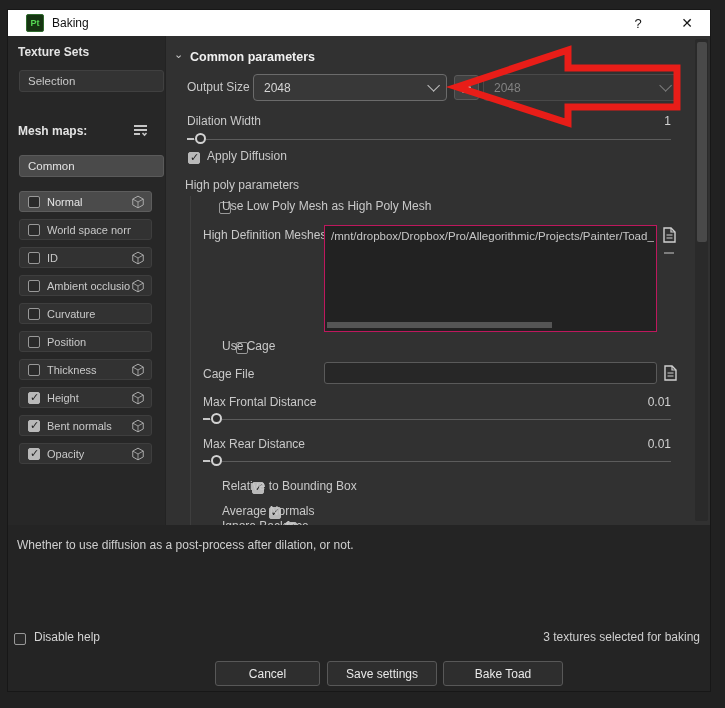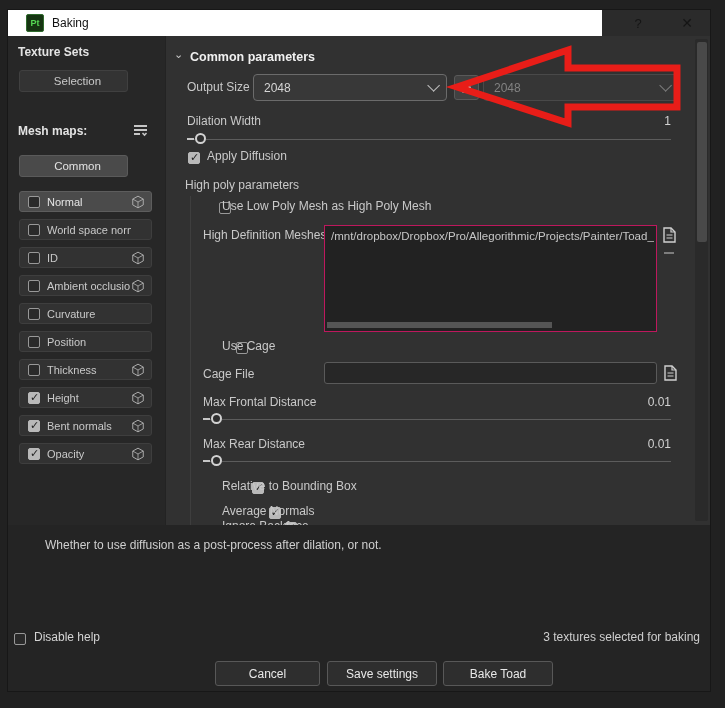--- a/index.html
+++ b/index.html
@@ -3,33 +3,33 @@
 <meta charset="utf-8">
 <style>
   * { margin:0; padding:0; box-sizing:border-box; }
   html,body { width:725px; height:708px; }
   body { position:relative; background:#212121; font-family:"Liberation Sans","DejaVu Sans",sans-serif; overflow:hidden; }
   .abs { position:absolute; }
 
   .window { left:8px; top:10px; width:702px; height:681px; background:#2b2b2b; box-shadow:0 0 0 1px #171717; }
 
   
-  .titlebar { left:0; top:0; width:594px; height:26px; background:#ffffff; }
+  .titlebar { left:0; top:0; width:702px; height:26px; background:#ffffff; }
   .app-badge { left:18px; top:4px; width:18px; height:18px; background:#163512; border:1px solid #2f6b2d;
     color:#55d853; font-size:9px; font-weight:bold; display:flex; align-items:center; justify-content:center; border-radius:2px; }
   .win-title { left:44px; top:6px; color:#111; font-size:12px; }
   .tb-btn { top:3px; width:26px; height:20px; color:#151515; font-size:13px; display:flex; align-items:center; justify-content:center; }
   .tb-help { left:617px; }
   .tb-close { left:666px; font-size:14px; }
 
   
   .sidebar { left:0; top:26px; width:157px; height:489px; background:#272727; }
   .side-heading { left:10px; color:#e3e3e3; font-size:12px; font-weight:bold; }
-  .side-item { left:11px; width:109px; height:22px; background:#333333; border:1px solid #404040; border-radius:3px;
-    color:#c9c9c9; font-size:11.5px; display:flex; align-items:center; padding-left:8px;justify-content:center; }
+  .side-item { left:11px; width:145px; height:22px; background:#333333; border:1px solid #404040; border-radius:3px;
+    color:#c9c9c9; font-size:11.5px; display:flex; align-items:center; padding-left:8px; }
   .side-item.hl { background:#4a4a4a; border-color:#5a5a5a; color:#e2e2e2; }
   .sort-icon { left:124px; top:86px; }
   .mm-list { left:11px; top:155px; width:135px; }
   .mm-item { position:absolute; left:0; width:133px; height:21px; background:#323232; border:1px solid #3e3e3e; border-radius:3px;
     display:flex; align-items:center; padding:0 6px 0 8px; }
   .mm-item.hl { background:#4b4b4b; border-color:#5d5d5d; }
   .mm-label { color:#c9c9c9; font-size:11px; margin-left:7px; flex:1; white-space:nowrap; overflow:hidden; }
   .mm-item.hl .mm-label { color:#e6e6e6; }
 
   
@@ -56,21 +56,21 @@
   .guide { width:1px; background:#3e3e3e; }
   .txtarea { background:#222222; border:1px solid #be185d; color:#c6c6c6; font-size:11.5px; padding:4px 6px; overflow:hidden; white-space:nowrap; }
   .hthumb { position:absolute; left:2px; bottom:3px; width:225px; height:6px; background:#555555; }
   .txtinput { background:#272727; border:1px solid #5a5a5a; border-radius:3px; }
   .scrollbar { top:3px; width:13px; height:482px; background:#2a2a2a; border-radius:2px; }
   .scrollbar .thumb { position:absolute; left:1.5px; top:3px; width:10px; height:200px; background:#494949; border-radius:2px; }
   .minus { width:10px; height:2px; background:#7d7d7d; }
 
   
   .helparea { left:0; top:515px; width:702px; height:166px; background:#242424; }
-  .help-text { left:9px; top:13px; color:#cfcfcf; font-size:12px;margin-left:28px; }
+  .help-text { left:9px; top:13px; color:#cfcfcf; font-size:12px; }
   .btn { top:136px; height:25px; background:#2e2e2e; border:1px solid #585858; border-radius:3px; color:#e8e8e8;
     font-size:12px; display:flex; align-items:center; justify-content:center; }
 
   .arrow-svg { left:0; top:0; z-index:60; pointer-events:none; }
   svg.icon { display:block; }
 </style>
 </head>
 <body>
 
 <div class="abs window">
@@ -292,19 +292,19 @@
     </div>
   </div>
 
   <div class="abs helparea">
     <div class="abs help-text">Whether to use diffusion as a post-process after dilation, or not.</div>
     <span class="abs cb" style="left:6px; top:106px;"></span>
     <div class="abs lbl" style="left:26px; top:105px; color:#d4d4d4;">Disable help</div>
     <div class="abs val" style="left:452px; top:105px; width:240px; color:#cfcfcf;">3 textures selected for baking</div>
     <div class="abs btn" style="left:207px; width:105px;">Cancel</div>
     <div class="abs btn" style="left:319px; width:110px;">Save settings</div>
-    <div class="abs btn" style="left:435px; width:110px;">Bake Toad</div>
+    <div class="abs btn" style="left:435px; width:120px;">Bake Toad</div>
   </div>
 </div>
 
 <svg class="abs arrow-svg" width="725" height="708" viewBox="0 0 725 708">
   <polygon points="457,87 568,50 568,68 677,68 677,107 568,107 568,123" fill="none" stroke="#e81d18" stroke-width="7" stroke-linejoin="miter"></polygon>
 </svg>
 
 </body></html>

